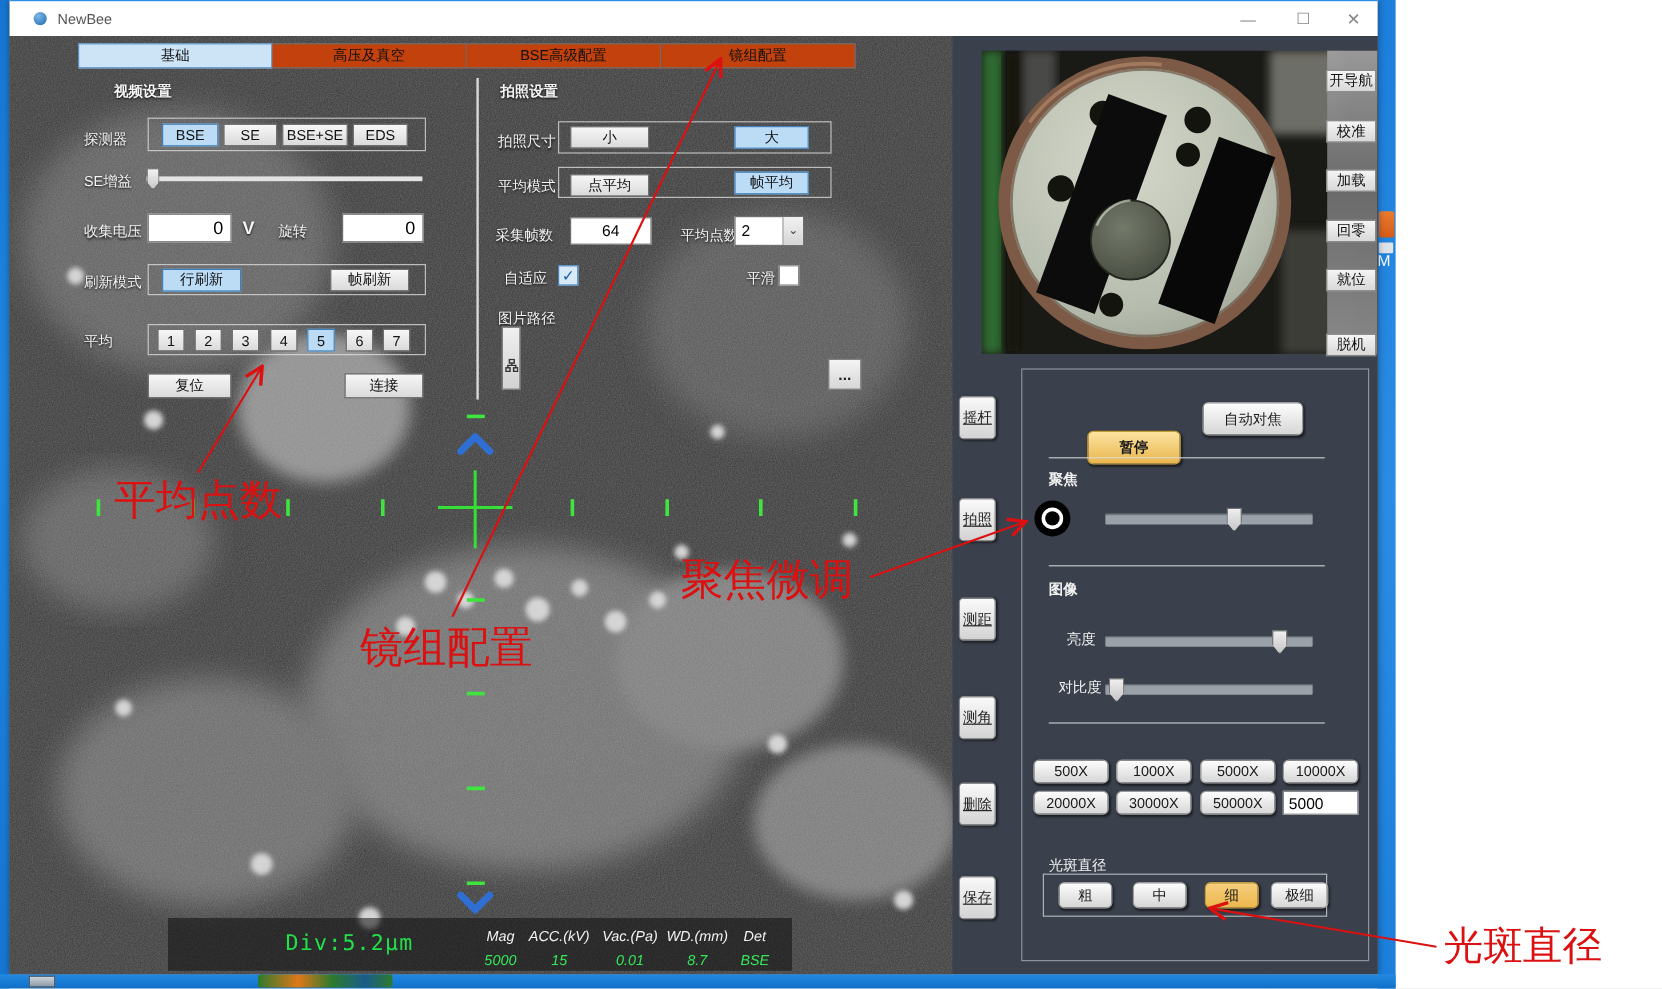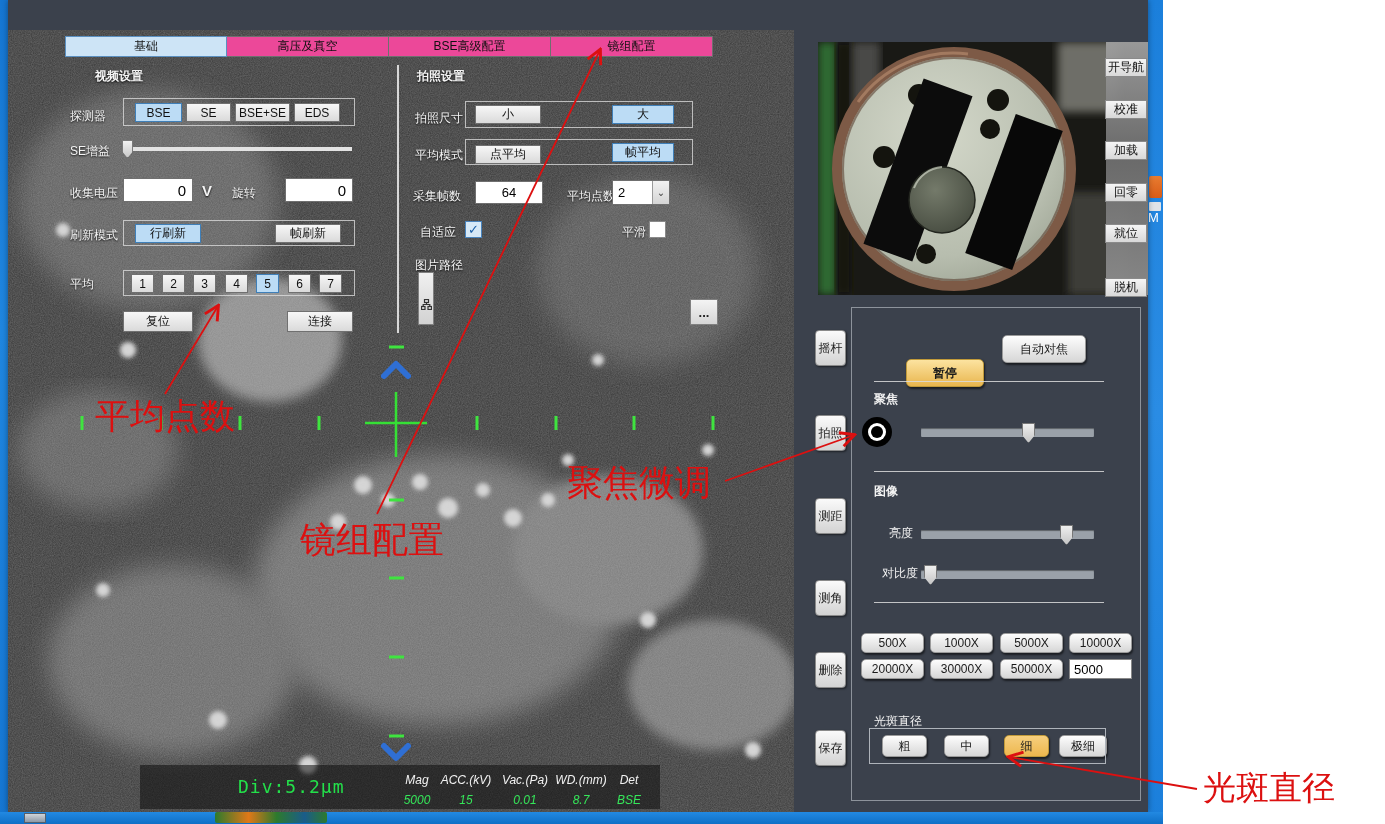--- a/index.html
+++ b/index.html
@@ -28,21 +28,21 @@
   .wc.min { left:1012px; } .wc.max { left:1058px; } .wc.close { left:1100px; font-size:14px; }
 
   
   .sem { position:absolute; left:0; top:30px; width:786px; height:782px; overflow:hidden; background:#3a3a3a; }
   .sem svg.bg { position:absolute; left:0; top:0; }
   .sem svg.marks { position:absolute; left:0; top:0; z-index:3; }
 
   
   .tabs { position:absolute; left:57px; top:6px; display:flex; z-index:5; }
   .tab { width:162px; height:21px; display:flex; align-items:center; justify-content:center; font-size:12px; color:#111;
-         background:#ec4899; border:1px solid #6f6f6f; border-left-width:0; }
+         background:#c2410c; border:1px solid #6f6f6f; border-left-width:0; }
   .tab:first-child { border-left-width:1px; }
   .tab.active { background:#cde4f6; border-color:#5a8fc0; }
 
   
   .lbl { position:absolute; color:#f4f4f4; font-size:12px; text-shadow:0 1px 2px rgba(0,0,0,.9); z-index:5; white-space:nowrap; }
   .lbl.bold { font-weight:bold; }
   .grp { position:absolute; border:1px solid rgba(225,225,225,.75); z-index:4; }
   .btn { position:absolute; display:flex; align-items:center; justify-content:center; font-size:12px; color:#111;
          background:linear-gradient(180deg,#f7f7f7,#dadada); border:1px solid #707070; z-index:5; cursor:default; }
   .btn.sel { background:#bcdcf5; border-color:#3f7fb8; }
@@ -77,23 +77,23 @@
   .stat-h { font-size:12px; font-weight:normal; font-style:italic; color:#f2f2f2; }
   .stat-v { font-size:12px; font-style:italic; color:#35e659; margin-top:6px; }
 
   
   .rpanel { position:absolute; left:787px; top:30px; width:353px; height:782px; background:#3b414c; }
   .cam { position:absolute; left:23px; top:12px; width:330px; height:253px; }
   .navcol { position:absolute; left:310px; width:42px; height:19px; display:flex; align-items:center; justify-content:center;
             font-size:12px; color:#111; background:linear-gradient(180deg,#f5f5f5,#d8d8d8); border:1px solid #8a8a8a; z-index:5; }
 
   .ctrlbox { position:absolute; left:56px; top:277px; width:290px; height:494px; border:1px solid #8d939b; }
-  .tool { position:absolute; left:20px; width:31px; height:36px; border-radius:4px; font-size:12px; color:#222;
+  .tool { position:absolute; left:4px; width:31px; height:36px; border-radius:4px; font-size:12px; color:#222;
           background:linear-gradient(180deg,#fafafa,#d3d3d3); border:1px solid #8a8a8a; box-shadow:1px 1px 2px rgba(0,0,0,.5);
-          display:flex; align-items:center; justify-content:center; text-align:center; line-height:13px; padding:1px; }
+          display:flex; align-items:center; justify-content:center; text-align:center; line-height:13px; padding:1px;text-decoration:underline; }
   .gbtn { position:absolute; border-radius:5px; font-size:12px; color:#1a1a1a; display:flex; align-items:center; justify-content:center;
           background:linear-gradient(180deg,#fdfdfd,#d6d6d6); border:1px solid #9a9a9a; box-shadow:1px 1.5px 2px rgba(0,0,0,.55); }
   .gbtn.pause { background:linear-gradient(180deg,#fce3a0,#e9b64e); border-color:#c19a3a; font-weight:bold; }
   .gbtn.spot-sel { background:linear-gradient(180deg,#f6cf7e,#edb74e); border-color:#c19a3a; }
   .hrline { position:absolute; height:1px; background:rgba(220,220,220,.85); }
   .plabel { position:absolute; color:#f2f2f2; font-size:12px; white-space:nowrap; }
   .plabel.bold { font-weight:bold; }
   .ptrack { position:absolute; height:9px; background:#9aa1a9; border-radius:1px; box-shadow:inset 0 1px 1px rgba(0,0,0,.4); }
   .pthumb { position:absolute; width:13px; height:20px; background:linear-gradient(180deg,#efefef,#c6c6c6); border:1px solid #777;
             clip-path:polygon(0 0,100% 0,100% 60%,50% 100%,0 60%); }
@@ -113,20 +113,27 @@
 
 <div class="canvas">
 
   <div class="desk-left"></div>
   <div class="desk-right"></div>
   <div class="desk-ico"></div>
   <div class="desk-m">M</div>
 
   <div class="window">
 
+    <div class="titlebar">
+      <div class="tb-dot"></div>
+      <div class="tb-title">NewBee</div>
+      <div class="wc min">—</div>
+      <div class="wc max">☐</div>
+      <div class="wc close">✕</div>
+    </div>
 
     <div class="sem">
       <svg class="bg" width="786" height="782" viewBox="0 0 786 782">
         <defs>
           <filter id="b6">
               <feGaussianBlur stdDeviation="6"></feGaussianBlur>
             </filter>
           <filter id="b12">
               <feGaussianBlur stdDeviation="12"></feGaussianBlur>
             </filter>

